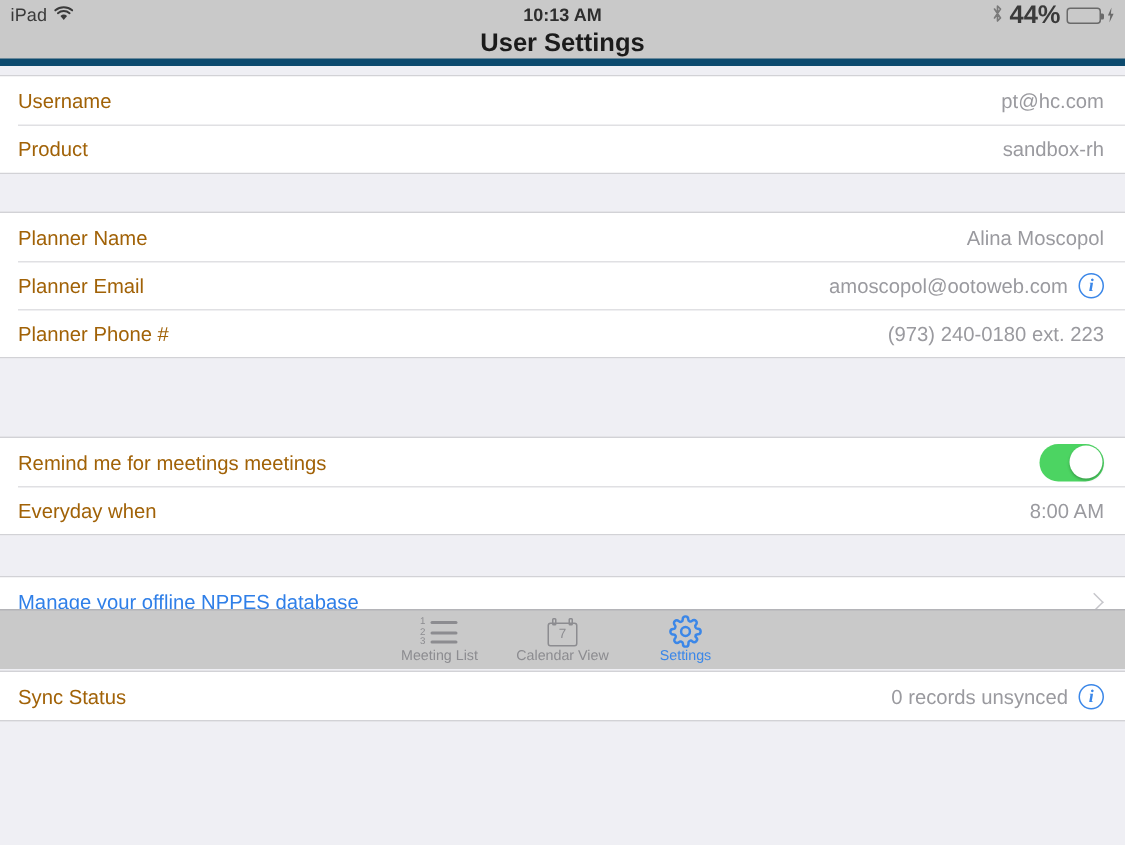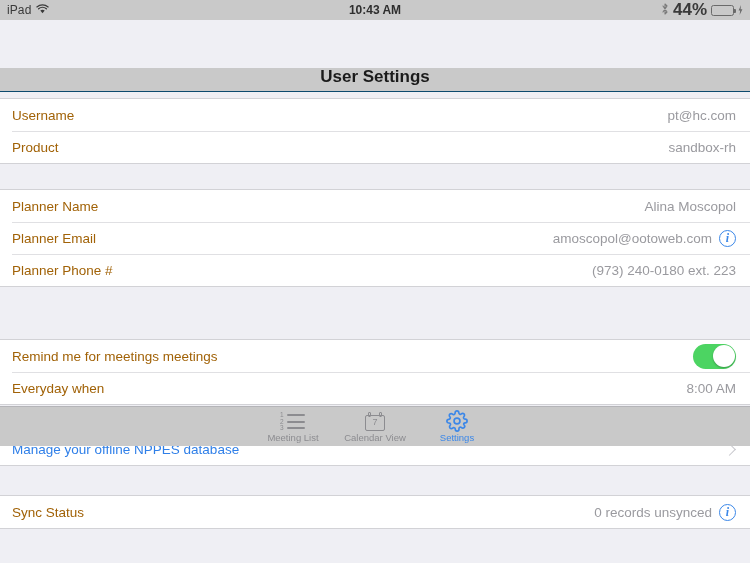--- a/index.html
+++ b/index.html
@@ -36,22 +36,21 @@
   .batt::after {
     content: ""; position: absolute; right: -3px; top: 3px;
     width: 2px; height: 4px; background: #6a6a6a; border-radius: 0 1px 1px 0;
   }
   .batt-fill { height: 100%; width: 44%; background: #4CD462; border-radius: 1px; }
 
   
   .navbar {
     height: 24px; background: #C9C9C9;
     display: flex; align-items: flex-start; justify-content: center;
-    border-bottom: 1px solid #0c4a6e;
-    margin-top: 48px;
+    border-bottom: 5px solid #0c4a6e;
   }
   .nav-title { font-size: 17px; font-weight: bold; color: #1b1b1b; line-height: 1; }
 
   
   .content { position: relative; background: #EFEFF4; }
   .group { background: #FFFFFF; border-top: 1px solid #D2D2D6; border-bottom: 1px solid #D2D2D6; }
   .gap { background: #EFEFF4; }
   .gap-6  { height: 6px; }
   .gap-25 { height: 25px; }
   .gap-24 { height: 24px; }
@@ -140,21 +139,21 @@
     <div class="sb-left">
       <span class="sb-device">iPad</span>
       <span>
         <svg width="13" height="10" viewBox="0 0 13 10">
           <path d="M6.5 9.3 L4.3 6.6 a3.5 3.5 0 0 1 4.4 0 Z" fill="#3a3a3a"></path>
           <path d="M2.6 4.8 a6 6 0 0 1 7.8 0" stroke="#3a3a3a" stroke-width="1.3" fill="none" stroke-linecap="round"></path>
           <path d="M0.9 2.9 a8.7 8.7 0 0 1 11.2 0" stroke="#3a3a3a" stroke-width="1.3" fill="none" stroke-linecap="round"></path>
         </svg>
       </span>
     </div>
-    <div class="sb-center">10:43 AM</div>
+    <div class="sb-center">10:13 AM</div>
     <div class="sb-right">
       <span>
         <svg width="8" height="12" viewBox="0 0 8 12">
           <path d="M2 3 L6 9 L4 11 L4 1 L6 3 L2 9" stroke="#7a7a7a" stroke-width="1.1" fill="none" stroke-linejoin="round" stroke-linecap="round"></path>
         </svg>
       </span>
       <span>44%</span>
       <span class="batt">
         <span class="batt-fill"></span>
       </span>

